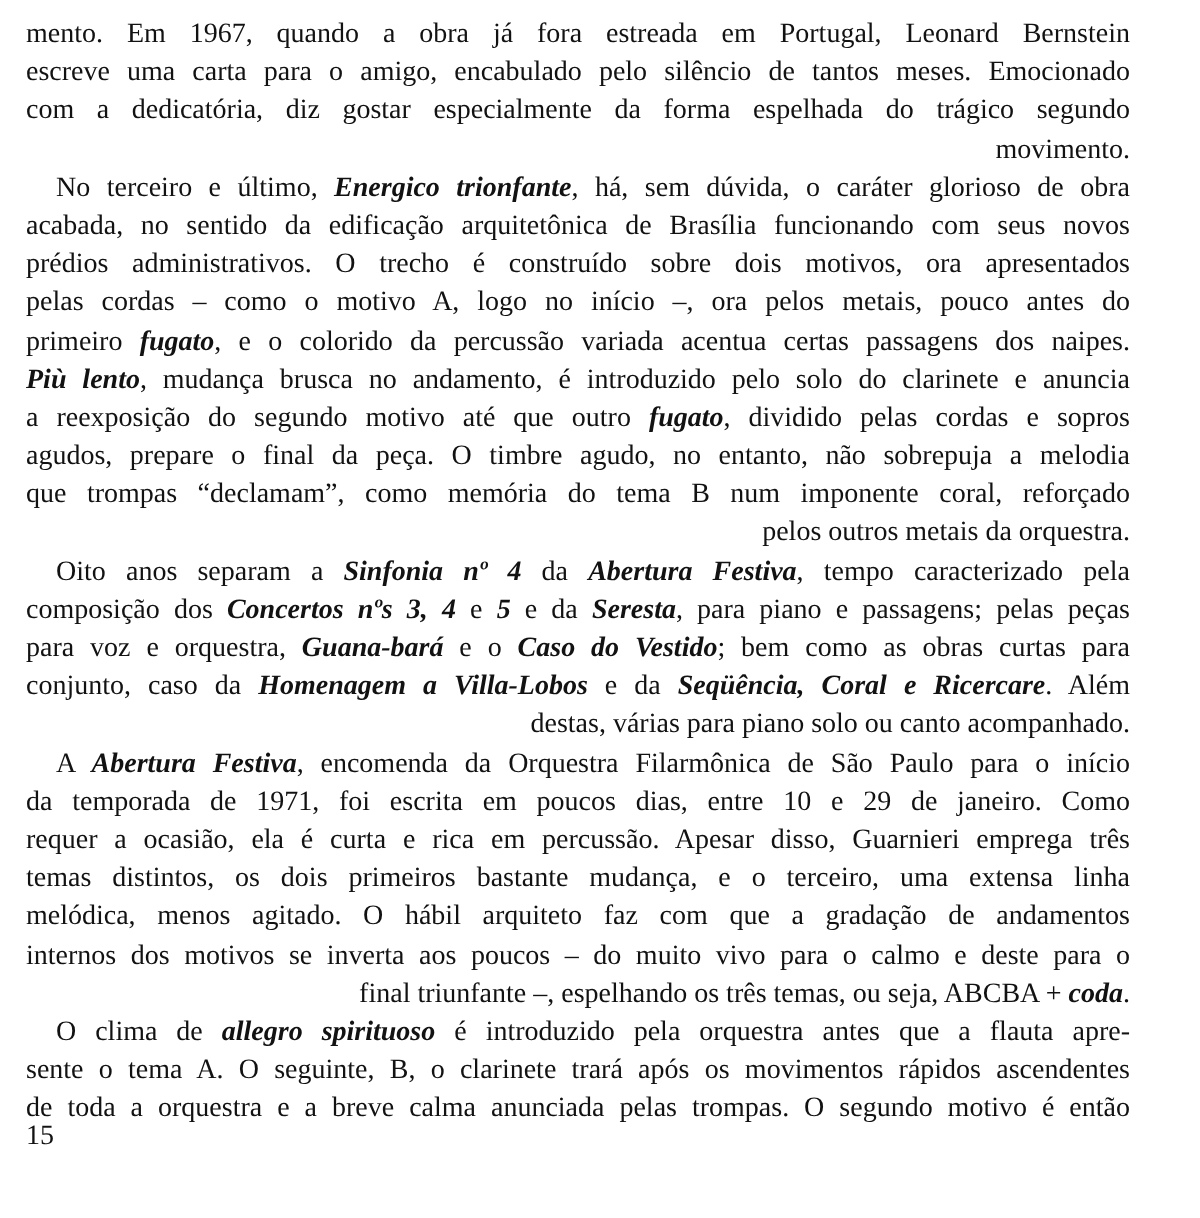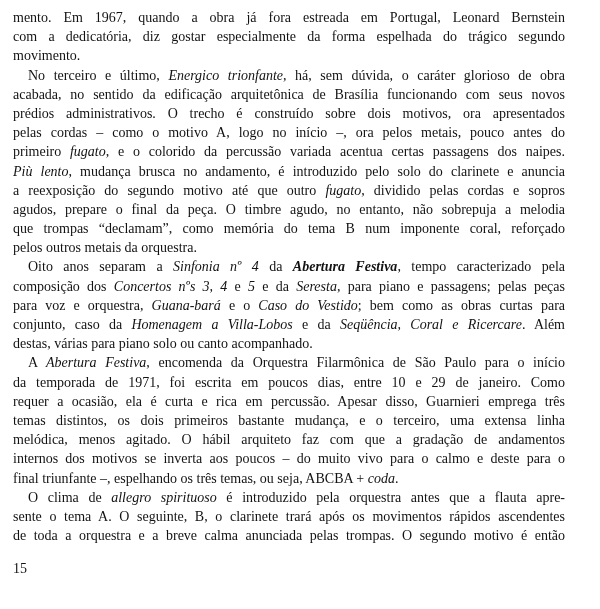--- a/index.html
+++ b/index.html
@@ -28,49 +28,50 @@
     width: 552px;
     font-size: 14px;
     line-height: 19.2px;
   }
   .paragraph {
     margin: 0;
   }
   .line {
     height: 19.2px;
     overflow: hidden;
-    text-align: left;
+    text-align: right;
     white-space: normal;
   }
   .line.just {
     text-align: justify;
     text-align-last: justify;
   }
   .line.indent {
     text-indent: 15px;
   }
-  .it { font-style: italic; }
+  .it { font-style: italic; font-weight: bold; }
   .bd { font-weight: 700; }
   .page-number {
     position: absolute;
     left: 13px;
     top: 559px;
     width: 550px;
     text-align: left;
     font-size: 14px;
     line-height: 19.2px;
   }
 </style>
 </head>
 <body>
 
 <div class="page">
   <div class="text-block">
       <div class="paragraph">
         <div class="line just"><span>mento. Em 1967, quando a obra já fora estreada em Portugal, Leonard Bernstein</span></div>
+        <div class="line just"><span>escreve uma carta para o amigo, encabulado pelo silêncio de tantos meses. Emocionado</span></div>
         <div class="line just"><span>com a dedicatória, diz gostar especialmente da forma espelhada do trágico segundo</span></div>
         <div class="line"><span>movimento.</span></div>
       </div>
       <div class="paragraph">
         <div class="line just indent"><span>No terceiro e último, </span><span class="it">Energico trionfante</span><span>, há, sem dúvida, o caráter glorioso de obra</span></div>
         <div class="line just"><span>acabada, no sentido da edificação arquitetônica de Brasília funcionando com seus novos</span></div>
         <div class="line just"><span>prédios administrativos. O trecho é construído sobre dois motivos, ora apresentados</span></div>
         <div class="line just"><span>pelas cordas – como o motivo A, logo no início –, ora pelos metais, pouco antes do</span></div>
         <div class="line just"><span>primeiro </span><span class="it">fugato</span><span>, e o colorido da percussão variada acentua certas passagens dos naipes.</span></div>
         <div class="line just"><span class="it">Più lento</span><span>, mudança brusca no andamento, é introduzido pelo solo do clarinete e anuncia</span></div>

